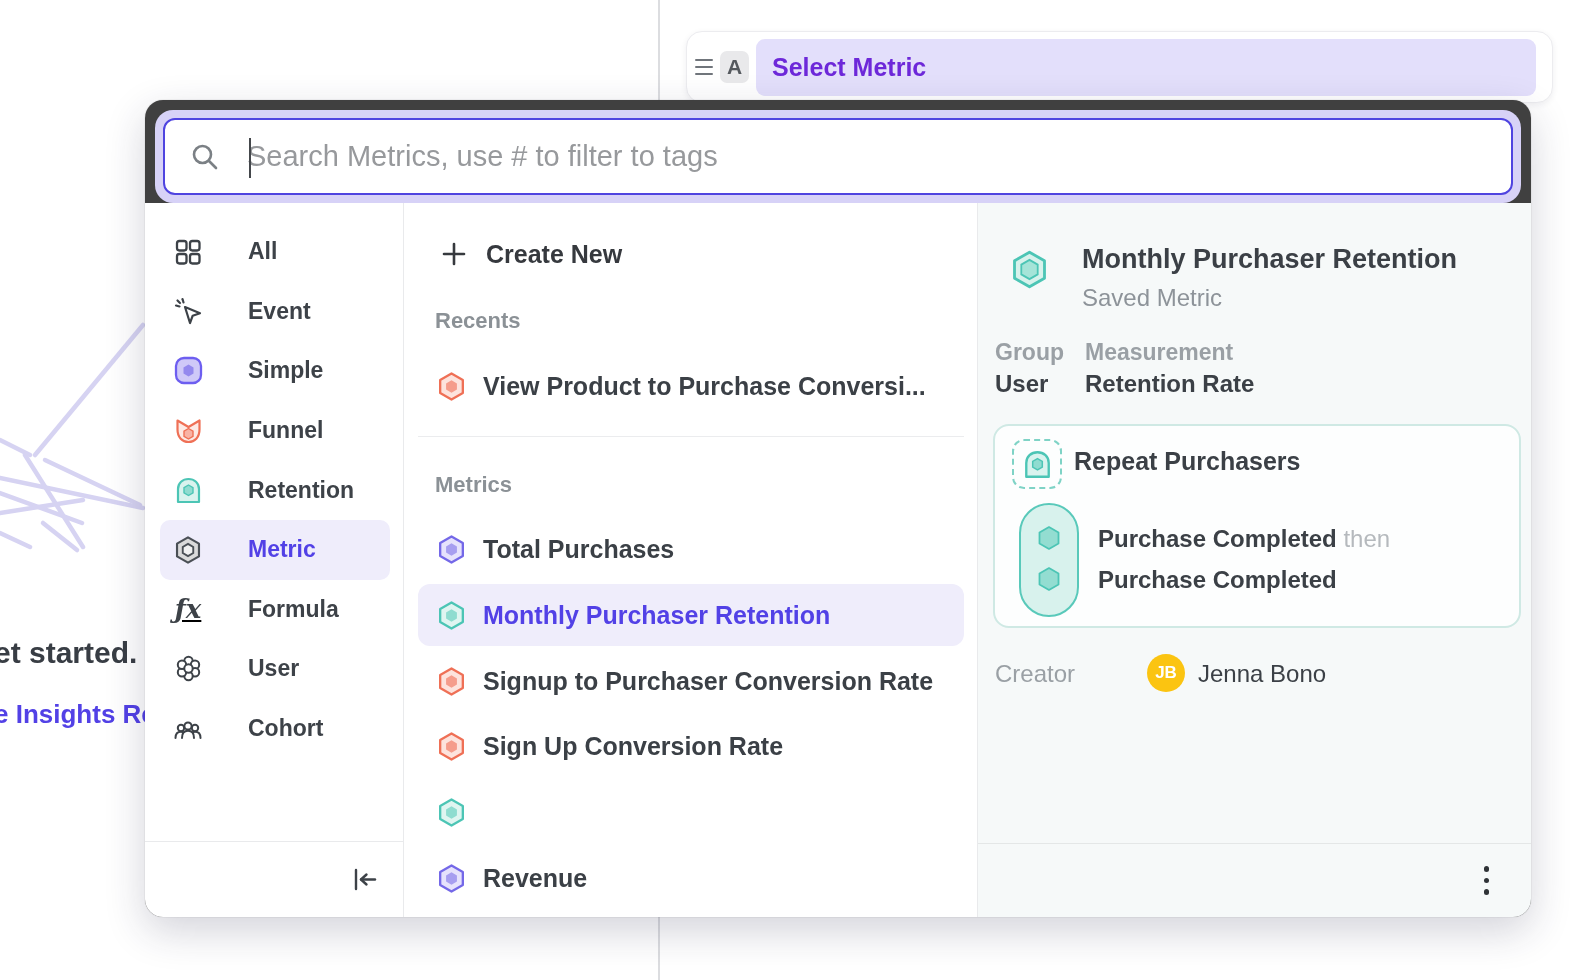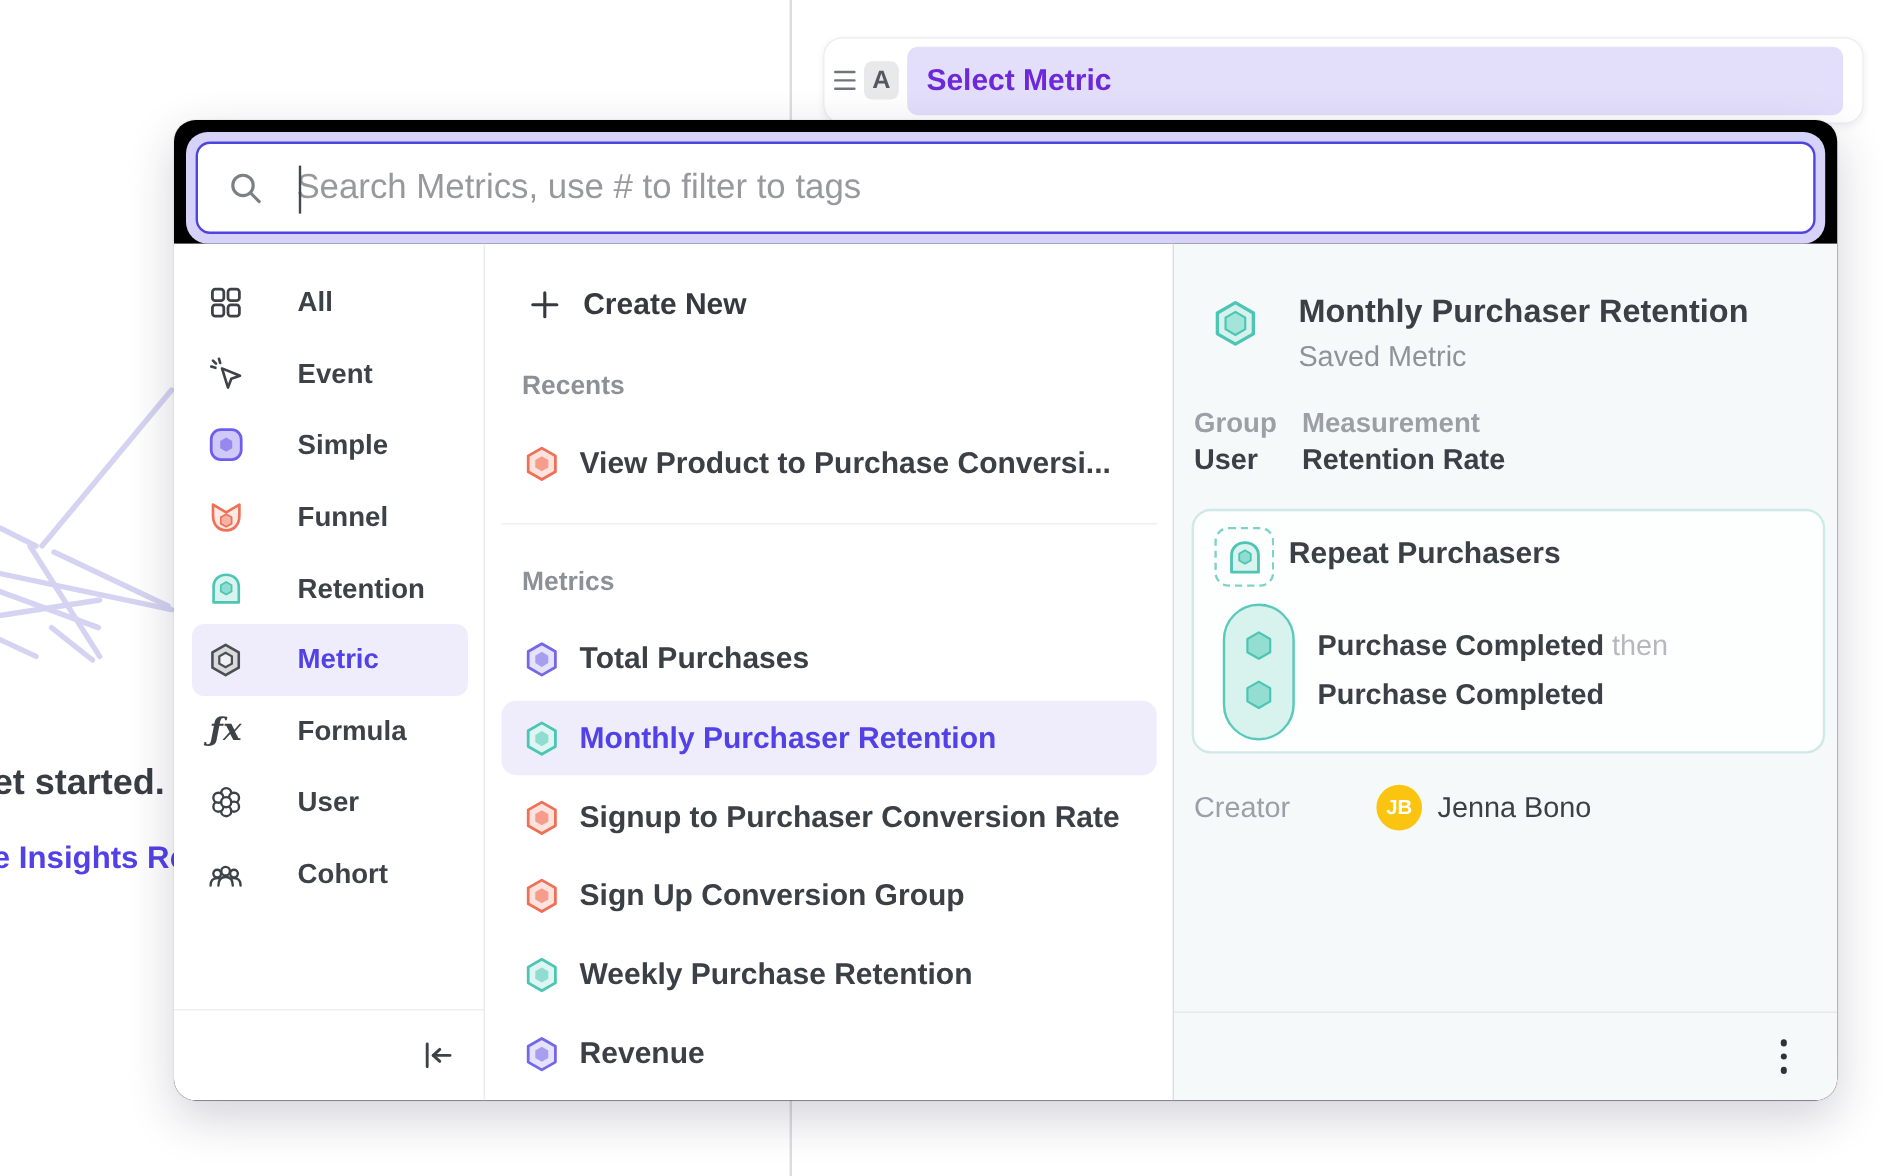--- a/index.html
+++ b/index.html
@@ -19,21 +19,21 @@
                 box-shadow:0 2px 6px rgba(30,30,60,.07); z-index:1;
                 display:flex; align-items:center; padding:0 16px 0 6px; gap:7px; }
   .drag-handle { width:18px; height:16px; display:flex; flex-direction:column; justify-content:space-between; margin-left:2px; }
   .drag-handle i { display:block; height:2.4px; background:#70757b; border-radius:2px; }
   .a-badge { width:29px; height:32px; background:#e9e9eb; border-radius:7px; color:#55595e;
              font-size:21px; font-weight:700; display:flex; align-items:center; justify-content:center; }
   .metric-pill { flex:1; height:57px; background:#e3dffb; border-radius:9px; display:flex; align-items:center; padding-left:16px; }
   .metric-pill span { font-size:25px; font-weight:600; color:#6d28d9; }
 
   
-  .modal { position:absolute; left:145px; top:100px; width:1386px; height:817px; background:#000000;
+  .modal { position:absolute; left:145px; top:100px; width:1386px; height:817px; background:#404040;
            border-radius:18px; box-shadow:0 14px 40px rgba(35,35,70,.20), 0 0 0 1px rgba(0,0,0,.04);
            z-index:2; overflow:hidden; }
 
   
   .search-ring { position:absolute; left:10px; top:10px; width:1366px; height:93px;
                  background:#d7d2f7; border-radius:18px; padding:8px; }
   .search-box { width:100%; height:100%; background:#fff; border:2px solid #4f44e0; border-radius:12px;
                 display:flex; align-items:center; padding-left:24px; position:relative; }
   .search-box svg { flex:0 0 auto; }
   .caret { position:absolute; left:84px; top:18px; width:2px; height:40px; background:#44474b; }
@@ -43,21 +43,21 @@
 
   
   .col-sidebar { position:absolute; left:0; top:103px; bottom:0; width:259px; border-right:1px solid #e9eaec; background:#fff; }
   .col-list    { position:absolute; left:259px; top:103px; bottom:0; width:574px; border-right:1px solid #e9eaec; background:#fff; }
   .col-detail  { position:absolute; left:833px; top:103px; bottom:0; width:553px; background:#f6f9f9; }
 
   
   .nav { position:absolute; left:15px; top:19px; width:230px; }
   .nav-item { height:59.6px; display:flex; align-items:center; gap:15px; padding-left:13px; border-radius:10px; cursor:pointer; }
   .nav-item.sel { background:#efedfb; }
-  .nav-ico { width:30px; height:30px; display:flex; align-items:center; justify-content:center; }
+  .nav-ico { width:30px; height:30px; display:flex; align-items:center; justify-content:center;text-decoration:underline; }
   .nav-label { font-size:23px; font-weight:600; color:#3d4248;margin-left:30px; }
   .nav-item.sel .nav-label { color:#5241e6; }
   .fx { font-size:26px; font-style:italic; font-weight:600; color:#3d4248; font-family:"DejaVu Serif",serif; }
   .side-footer { position:absolute; left:0; bottom:0; width:259px; height:76px; border-top:1px solid #e9eaec;
                  display:flex; align-items:center; justify-content:flex-end; padding-right:25px; }
 
   
   .create-row { position:absolute; left:36px; top:25px; height:52px; display:flex; align-items:center; gap:18px; cursor:pointer; }
   .create-label { font-size:25px; font-weight:600; color:#36393e; }
   .sec-title { position:absolute; left:31px; font-size:22px; font-weight:600; color:#8b9196; }
@@ -298,29 +298,28 @@
           <polygon class="inner" points="16,9.5 21.6,12.8 21.6,19.2 16,22.5 10.4,19.2 10.4,12.8"></polygon>
         </svg>
         <span class="row-label">Signup to Purchaser Conversion Rate</span>
       </div>
 
       <div class="row" style="top:512px">
         <svg class="hex hex-orange" viewBox="0 0 32 32">
           <polygon class="outer" points="16,2.5 27.7,9.2 27.7,22.8 16,29.5 4.3,22.8 4.3,9.2" stroke-width="2.4" stroke-linejoin="round"></polygon>
           <polygon class="inner" points="16,9.5 21.6,12.8 21.6,19.2 16,22.5 10.4,19.2 10.4,12.8"></polygon>
         </svg>
-        <span class="row-label">Sign Up Conversion Group</span>
+        <span class="row-label">Sign Up Conversion Rate</span>
       </div>
 
       <div class="row" style="top:578px">
         <svg class="hex hex-teal" viewBox="0 0 32 32">
           <polygon class="outer" points="16,2.5 27.7,9.2 27.7,22.8 16,29.5 4.3,22.8 4.3,9.2" stroke-width="2.4" stroke-linejoin="round"></polygon>
           <polygon class="inner" points="16,9.5 21.6,12.8 21.6,19.2 16,22.5 10.4,19.2 10.4,12.8"></polygon>
         </svg>
-        <span class="row-label">Weekly Purchase Retention</span>
       </div>
 
       <div class="row" style="top:644px">
         <svg class="hex hex-purple" viewBox="0 0 32 32">
           <polygon class="outer" points="16,2.5 27.7,9.2 27.7,22.8 16,29.5 4.3,22.8 4.3,9.2" stroke-width="2.4" stroke-linejoin="round"></polygon>
           <polygon class="inner" points="16,9.5 21.6,12.8 21.6,19.2 16,22.5 10.4,19.2 10.4,12.8"></polygon>
         </svg>
         <span class="row-label">Revenue</span>
       </div>
     </div>

